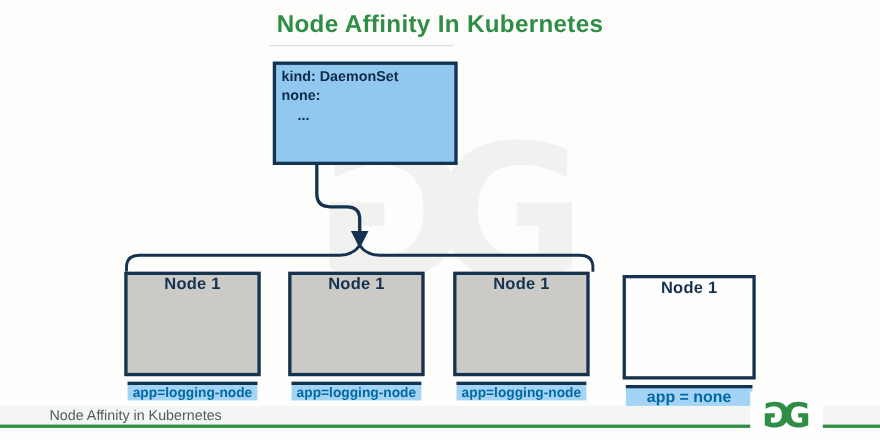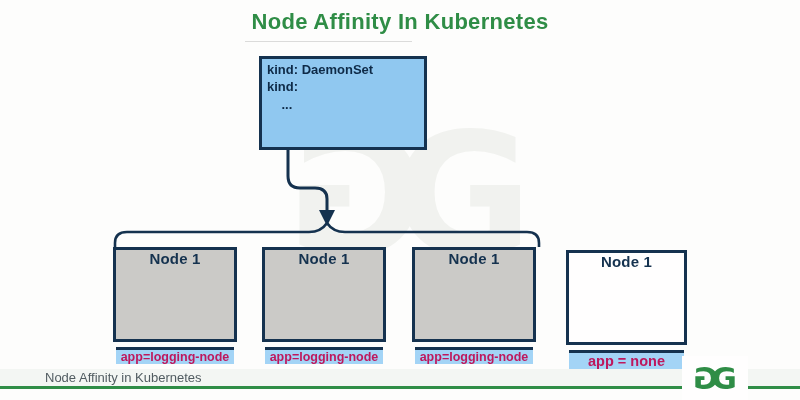--- a/index.html
+++ b/index.html
@@ -48,21 +48,21 @@
     left: 245px; top: 41px;
     width: 167px; height: 1px;
     background: #cccccc;
     opacity: 0.7;
     z-index: 1;
   }
 
   
   .manifest {
     position: absolute;
-    left: 259px; top: 56px;
+    left: 248px; top: 56px;
     width: 168px; height: 94px;
     background: #90c8f0;
     border: 3px solid #15324f;
     padding: 2px 15px 0 5px;
     z-index: 2;
   }
   .code-line {
     white-space: pre;
     font-size: 13px;
     font-weight: 600;
@@ -103,21 +103,21 @@
     color: #15324f;
     letter-spacing: 0.2px;
   }
   .node-label {
     height: 22px;
     border-top: 3px solid #15324f;
     background: #a3d4f6;
     display: flex; align-items: center; justify-content: center;
     font-size: 12.5px;
     font-weight: 600;
-    color: #be185d;
+    color: #0369a1;
     margin-top: 44px;
   }
   .node-d .node-label { height: 38px; font-size: 14.5px; }
 
   
   .footer-bar {
     position: absolute;
     left: 0; top: 369px;
     width: 800px; height: 17px;
     background: #f3f6f3;
@@ -161,21 +161,21 @@
   <div class="watermark" aria-hidden="true">
     <span class="wg flip">G</span>
       <span class="wg">G</span>
   </div>
 
   <div class="title">Node Affinity In Kubernetes</div>
   <div class="title-underline"></div>
 
   <div class="manifest">
     <div class="code-line">kind: DaemonSet</div>
-    <div class="code-line">kind:</div>
+    <div class="code-line">none:</div>
     <div class="code-line">    ...</div>
   </div>
 
   <svg class="connectors" viewBox="0 0 800 400" xmlns="http://www.w3.org/2000/svg">
     <path d="M288 150 L288 176 Q288 188 300 188 L315 188 Q327 188 327 199 L327 212" stroke="#15324f" stroke-width="3" fill="none"></path>
     <polygon points="319,210 335,210 327,226" fill="#15324f"></polygon>
     <path d="M115 247 L115 243 Q115 232 127 232 L309 232 Q321 232 327 223 Q333 232 345 232 L527 232 Q539 232 539 243 L539 247" stroke="#15324f" stroke-width="2.6" fill="none"></path>
   </svg>
 
   <div class="node node-a">

